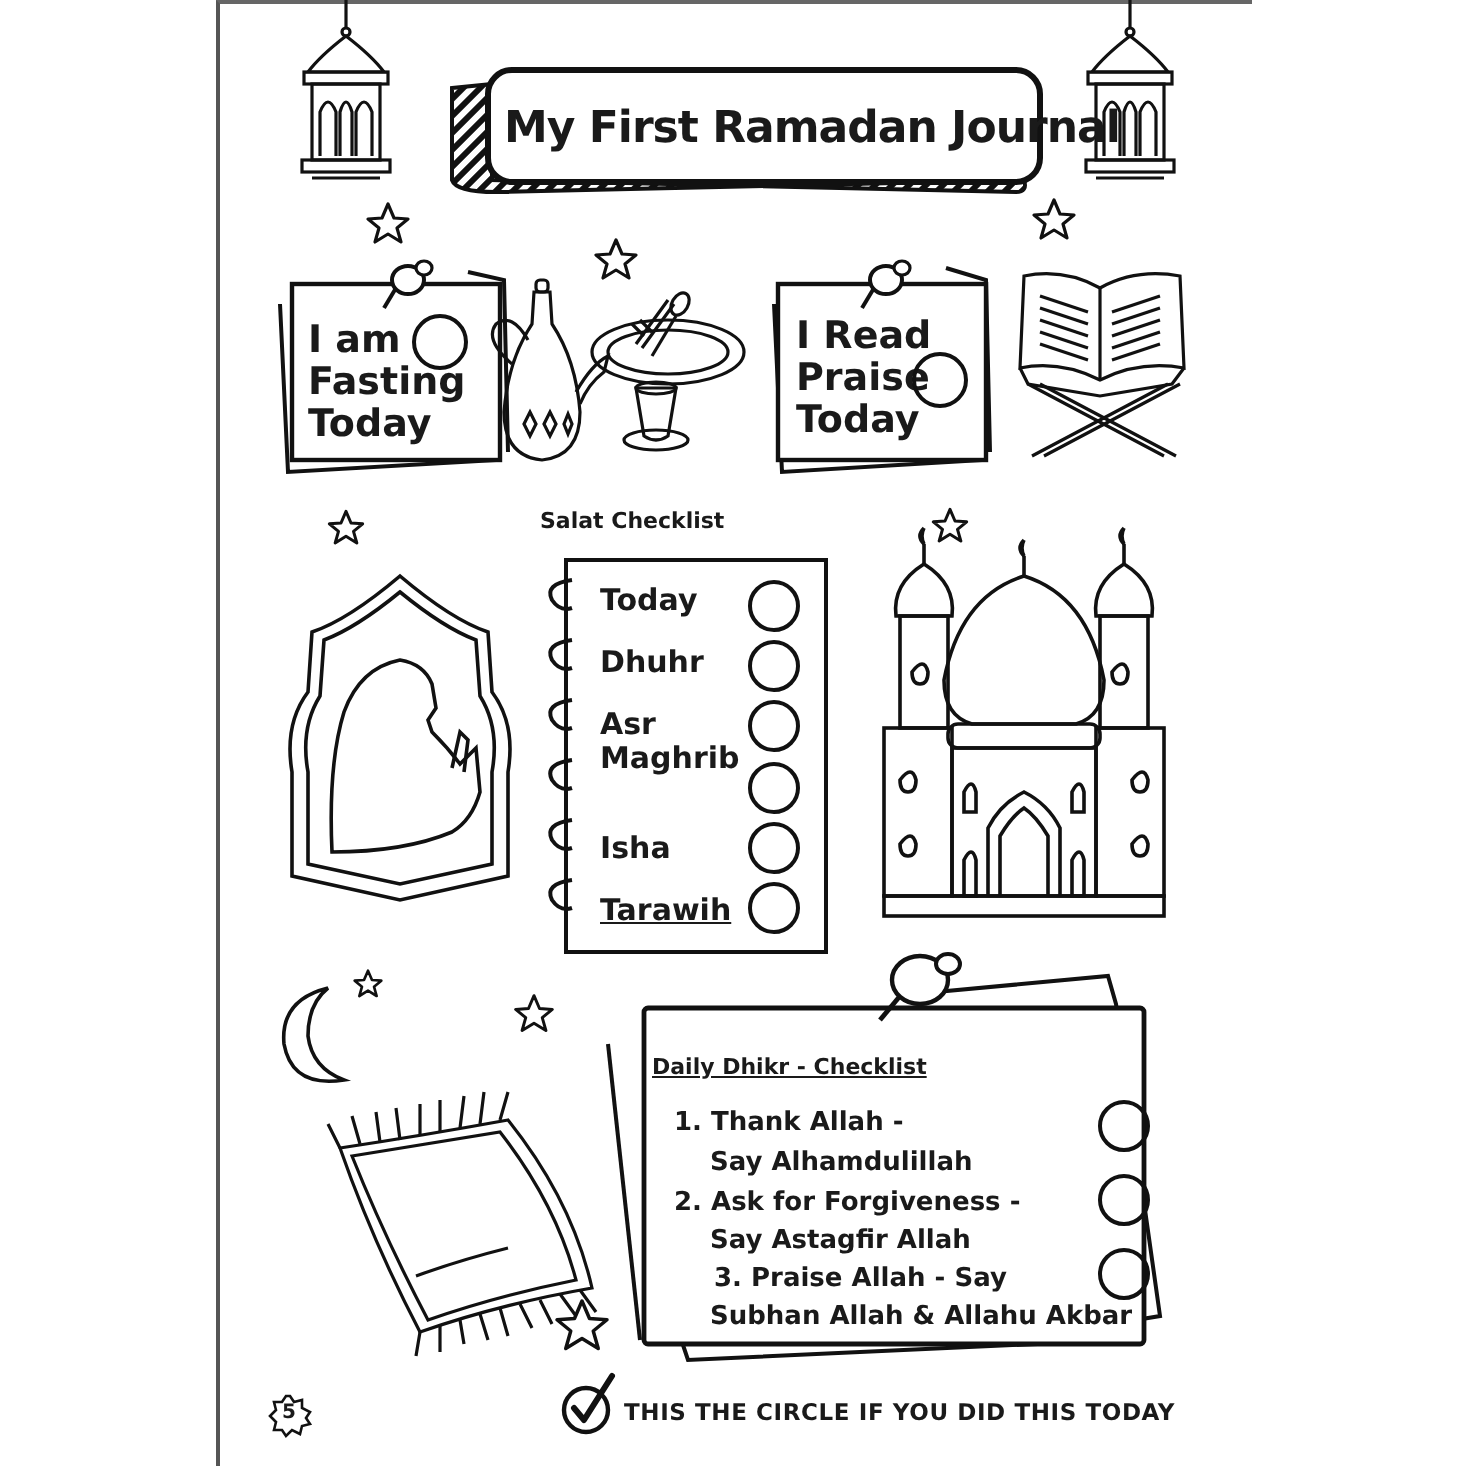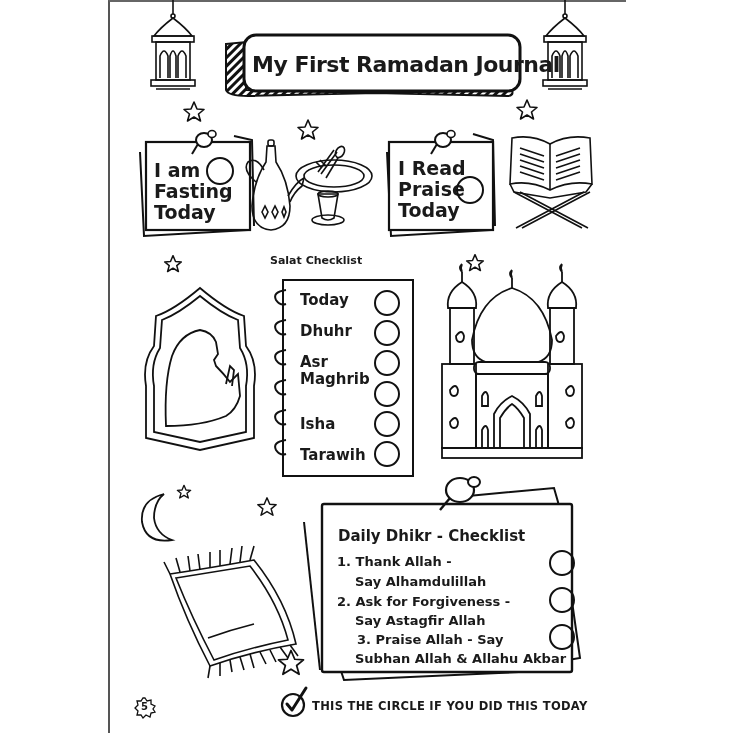--- a/index.html
+++ b/index.html
@@ -164,21 +164,21 @@
     <path d="M16 94 Q2 96 6 104 Q10 110 16 108"></path>
     <path d="M16 124 Q2 126 6 134 Q10 140 16 138"></path>
     <path d="M16 154 Q2 156 6 164 Q10 170 16 168"></path>
   </g>
 </svg>
 <div class="txt salat-label" style="left:300px;top:291px;">Today</div>
 <div class="txt salat-label" style="left:300px;top:322px;">Dhuhr</div>
 <div class="txt salat-label" style="left:300px;top:353px;">Asr</div>
 <div class="txt salat-label" style="left:300px;top:370px;">Maghrib</div>
 <div class="txt salat-label" style="left:300px;top:415px;">Isha</div>
-<div class="txt salat-label" style="left:300px;top:446px;">Tarawih</div>
+<div class="txt salat-label" style="left:300px;top:446px;text-decoration:underline;">Tarawih</div>
 <div class="abs" style="left:374px;top:290px;width:22px;height:22px;border:2px solid #111;border-radius:50%;"></div>
 <div class="abs" style="left:374px;top:320px;width:22px;height:22px;border:2px solid #111;border-radius:50%;"></div>
 <div class="abs" style="left:374px;top:350px;width:22px;height:22px;border:2px solid #111;border-radius:50%;"></div>
 <div class="abs" style="left:374px;top:381px;width:22px;height:22px;border:2px solid #111;border-radius:50%;"></div>
 <div class="abs" style="left:374px;top:411px;width:22px;height:22px;border:2px solid #111;border-radius:50%;"></div>
 <div class="abs" style="left:374px;top:441px;width:22px;height:22px;border:2px solid #111;border-radius:50%;"></div>
 
 <svg style="left:420px;top:262px;" width="184" height="200" viewBox="0 0 184 200">
   <g fill="none" stroke="#111" stroke-width="1.8">
     <path d="M42 2 q-4 4 0 8 q-2 -4 0 -8"></path>
@@ -228,21 +228,21 @@
 
 <svg style="left:300px;top:474px;" width="284" height="210" viewBox="0 0 284 210">
   <path d="M40 194 L44 206 L262 196" fill="none" stroke="#111" stroke-width="2"></path>
   <path d="M4 48 L20 196" fill="none" stroke="#111" stroke-width="2"></path>
   <path d="M168 22 L254 14 L258 28 L280 184 L268 186" fill="none" stroke="#111" stroke-width="2"></path>
   <rect x="22" y="30" width="250" height="168" rx="2" fill="#fff" stroke="#111" stroke-width="2.4"></rect>
   <ellipse cx="160" cy="16" rx="14" ry="12" fill="#fff" stroke="#111" stroke-width="2.2"></ellipse>
   <ellipse cx="174" cy="8" rx="6" ry="5" fill="#fff" stroke="#111" stroke-width="2"></ellipse>
   <path d="M150 24 L140 36" stroke="#111" stroke-width="2.4"></path>
 </svg>
-<div class="txt" style="left:338px;top:527px;font-size:15px;">Daily Dhikr - Checklist</div>
+<div class="txt" style="left:326px;top:527px;font-size:11px;text-decoration:underline;">Daily Dhikr - Checklist</div>
 <div class="txt dhikr" style="left:337px;top:552px;">1. Thank Allah -</div>
 <div class="txt dhikr" style="left:355px;top:572px;">Say Alhamdulillah</div>
 <div class="txt dhikr" style="left:337px;top:592px;">2. Ask for Forgiveness -</div>
 <div class="txt dhikr" style="left:355px;top:611px;">Say Astagfir Allah</div>
 <div class="txt dhikr" style="left:337px;top:630px;margin-left:20px;">3. Praise Allah - Say</div>
 <div class="txt dhikr" style="left:355px;top:649px;">Subhan Allah &amp; Allahu Akbar</div>
 <div class="abs" style="left:549px;top:550px;width:22px;height:22px;border:2px solid #111;border-radius:50%;"></div>
 <div class="abs" style="left:549px;top:587px;width:22px;height:22px;border:2px solid #111;border-radius:50%;"></div>
 <div class="abs" style="left:549px;top:624px;width:22px;height:22px;border:2px solid #111;border-radius:50%;"></div>
 

